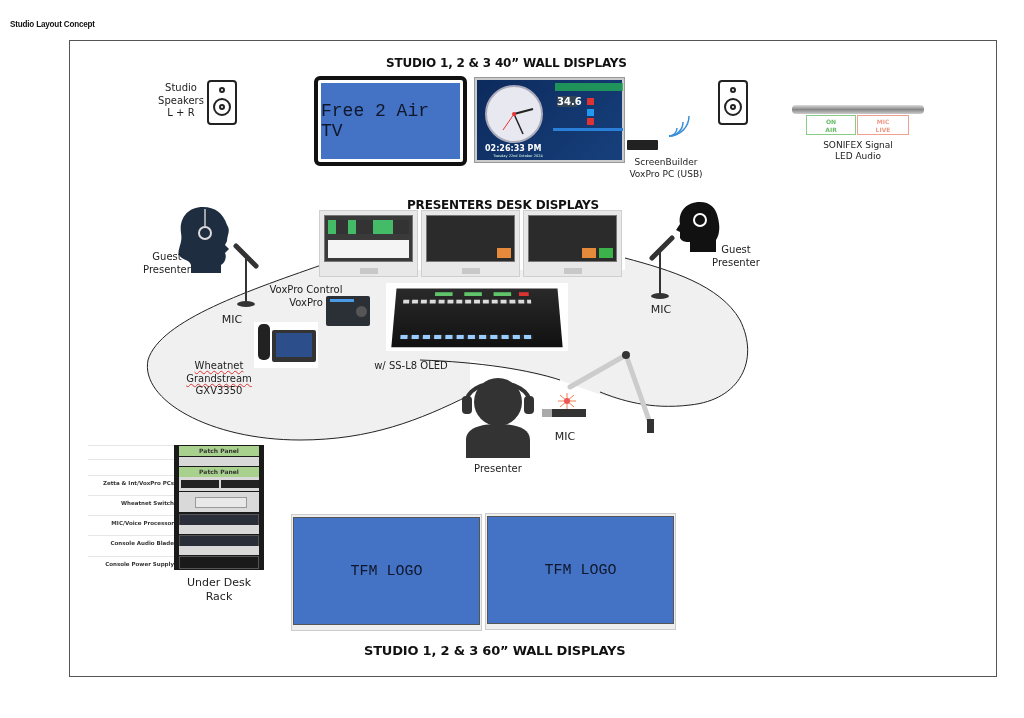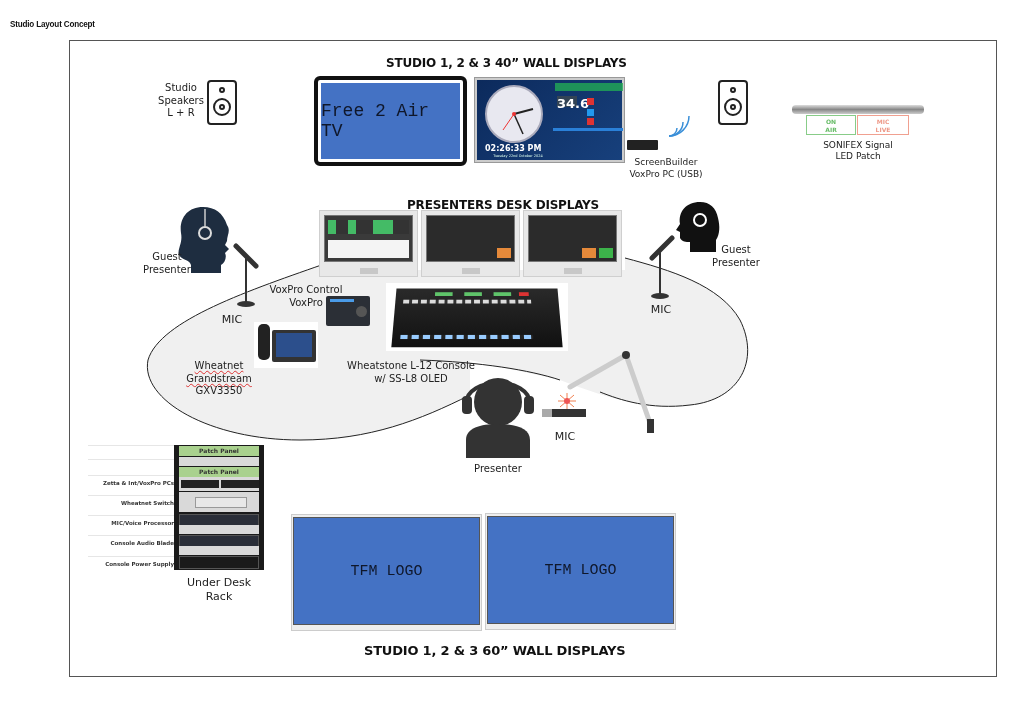--- a/index.html
+++ b/index.html
@@ -64,21 +64,21 @@
     <svg class="abs" style="left:6px;top:4px" width="62" height="60">
       <circle cx="31" cy="30" r="28" fill="#e8e8f0" stroke="#aab" stroke-width="2"></circle>
       <line x1="31" y1="30" x2="50" y2="25" stroke="#222" stroke-width="2"></line>
       <line x1="31" y1="30" x2="40" y2="50" stroke="#222" stroke-width="1.5"></line>
       <line x1="31" y1="30" x2="20" y2="46" stroke="#e33" stroke-width="1"></line>
       <circle cx="31" cy="30" r="2" fill="#e33"></circle>
     </svg>
     <div class="abs" style="left:8px;top:64px;width:66px;text-align:left;color:#fff;font-size:8px;font-weight:bold;font-family:'DejaVu Sans',sans-serif;">02:26:33 PM</div>
     <div class="abs" style="left:4px;top:74px;width:74px;text-align:center;color:#dfe;font-size:3.5px;font-family:'DejaVu Sans',sans-serif;">Tuesday 22nd October 2024</div>
     <div class="abs" style="left:78px;top:3px;width:68px;height:8px;background:#2a5;opacity:0.8;"></div>
-    <div class="abs" style="left:80px;top:16px;width:20px;height:11px;background:#345;color:#fff;font-size:13px;font-weight:bold;text-align:center;font-family:'DejaVu Sans',sans-serif;">34.6</div>
+    <div class="abs" style="left:80px;top:16px;width:20px;height:11px;background:#345;color:#fff;font-size:10px;font-weight:bold;text-align:center;font-family:'DejaVu Sans',sans-serif;">34.6</div>
     <div class="abs" style="left:110px;top:18px;width:7px;height:7px;background:#d33;"></div>
     <div class="abs" style="left:110px;top:29px;width:7px;height:7px;background:#29e;"></div>
     <div class="abs" style="left:110px;top:38px;width:7px;height:7px;background:#d33;"></div>
     <div class="abs" style="left:76px;top:48px;width:70px;height:3px;background:#2a80d8;"></div>
   </div>
 </div>
 
 <div class="abs" style="left:627px;top:140px;width:31px;height:10px;background:#222;border-radius:1px;"></div>
 <svg class="abs" style="left:665px;top:112px" width="28" height="28">
   <path d="M4,24 A8,8 0 0 0 12,16" fill="none" stroke="#3a8fd8" stroke-width="1.5"></path>
@@ -94,21 +94,21 @@
 <div class="abs" style="left:806px;top:115px;width:50px;height:20px;border:1px solid #8c8;box-sizing:border-box;color:#6b6;font-size:6px;font-weight:bold;text-align:center;line-height:8px;font-family:'DejaVu Sans',sans-serif;padding-top:2px;">
   <div>ON</div>
   <div>AIR</div>
 </div>
 <div class="abs" style="left:857px;top:115px;width:52px;height:20px;border:1px solid #f0a090;box-sizing:border-box;color:#e98;font-size:6px;font-weight:bold;text-align:center;line-height:8px;font-family:'DejaVu Sans',sans-serif;padding-top:2px;">
   <div>MIC</div>
   <div>LIVE</div>
 </div>
 <div class="abs lbl" style="left:806px;top:140px;width:104px;font-size:9px;">
   <div>SONIFEX Signal</div>
-  <div>LED Patch</div>
+  <div>LED Audio</div>
 </div>
 
 <div class="abs hdr" style="left:407px;top:198px;">PRESENTERS DESK DISPLAYS</div>
 <div class="abs monitor" style="left:319px;top:210px;width:99px;height:67px;">
   <div class="scr" style="background:#3a3a3a;">
     <div class="abs" style="left:3px;top:4px;right:3px;height:14px;background:linear-gradient(90deg,#4b6 0 10%,#333 10% 25%,#4b6 25% 35%,#333 35% 55%,#4b6 55% 80%,#333 80%);"></div>
     <div class="abs" style="left:3px;top:24px;right:3px;bottom:3px;background:#f4f4f4;"></div>
   </div>
   <div class="stand"></div>
 </div>
@@ -170,21 +170,20 @@
   <div class="abs" style="left:8px;top:4px;width:166px;height:60px;background:linear-gradient(#2a2a2a,#111);transform:perspective(200px) rotateX(12deg);">
     <div class="abs" style="left:40px;top:4px;width:18px;height:4px;background:#5fc46a;"></div>
     <div class="abs" style="left:70px;top:4px;width:18px;height:4px;background:#5fc46a;"></div>
     <div class="abs" style="left:100px;top:4px;width:18px;height:4px;background:#5fc46a;"></div>
     <div class="abs" style="left:126px;top:4px;width:10px;height:4px;background:#d33;"></div>
     <div class="abs" style="left:8px;top:12px;width:130px;height:4px;background:repeating-linear-gradient(90deg,#ddd 0 6px,#333 6px 9px);"></div>
     <div class="abs" style="left:8px;top:48px;width:130px;height:4px;background:repeating-linear-gradient(90deg,#9cf 0 7px,#222 7px 11px);"></div>
   </div>
 </div>
 <div class="abs lbl" style="left:341px;top:360px;width:140px;">
-  <div>Wheatstone L-12 Console</div>
   <div>w/ SS-L8 OLED</div>
 </div>
 
 <div class="abs" style="left:254px;top:322px;width:64px;height:46px;background:#fff;">
   <div class="abs" style="left:4px;top:2px;width:12px;height:36px;background:#222;border-radius:5px;"></div>
   <div class="abs" style="left:18px;top:8px;width:44px;height:32px;background:#333;border-radius:2px;">
     <div class="abs" style="left:4px;top:3px;width:36px;height:24px;background:#2c4f8c;"></div>
   </div>
 </div>
 <div class="abs lbl" style="left:186px;top:360px;width:66px;">

